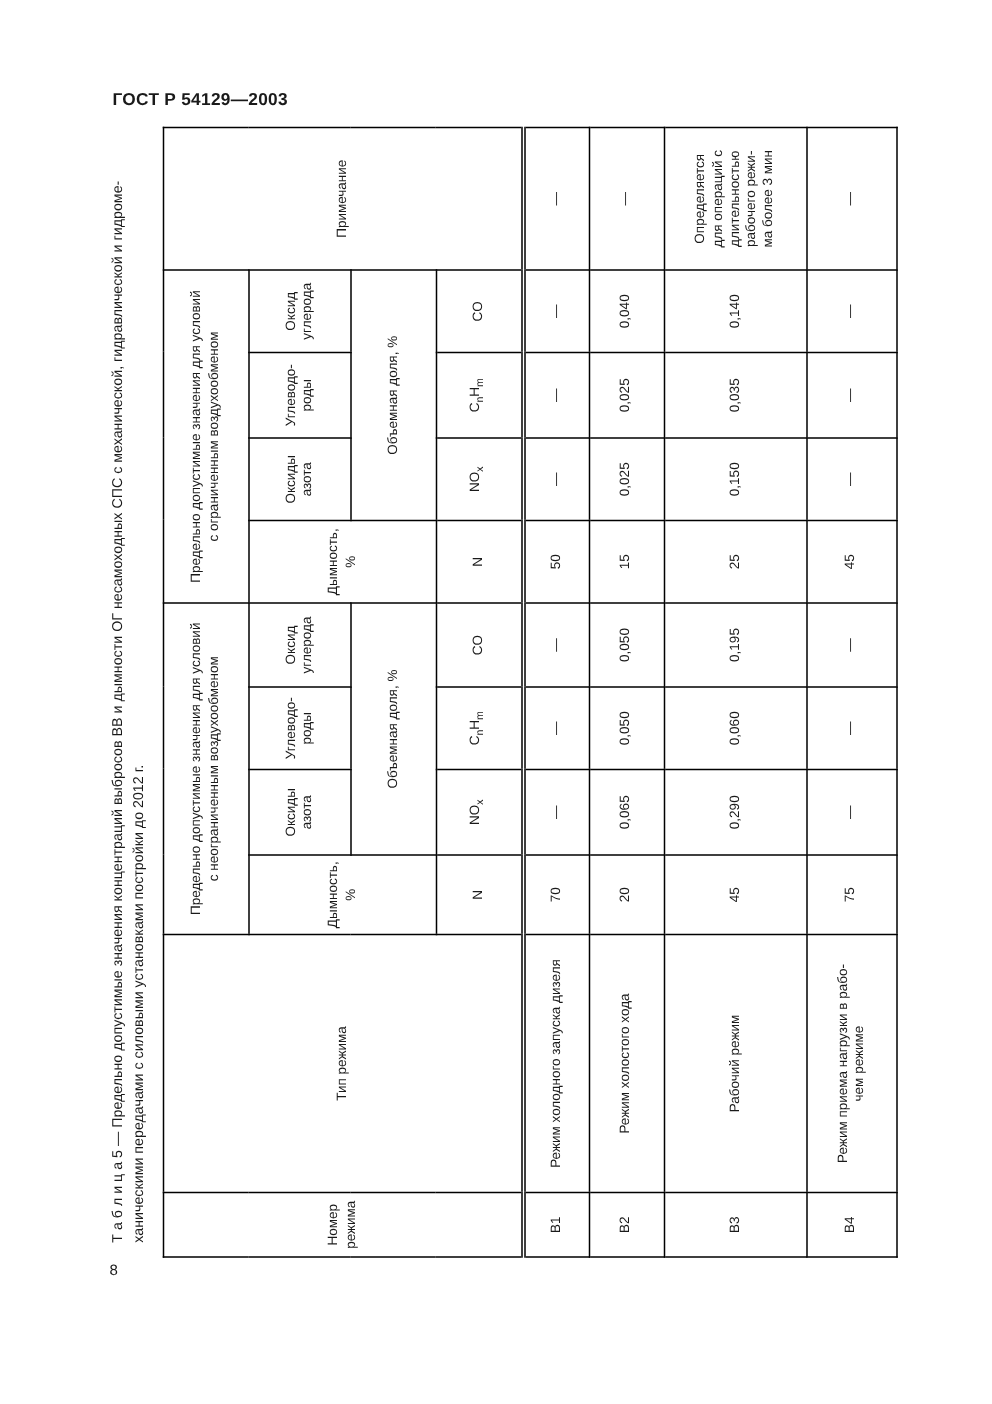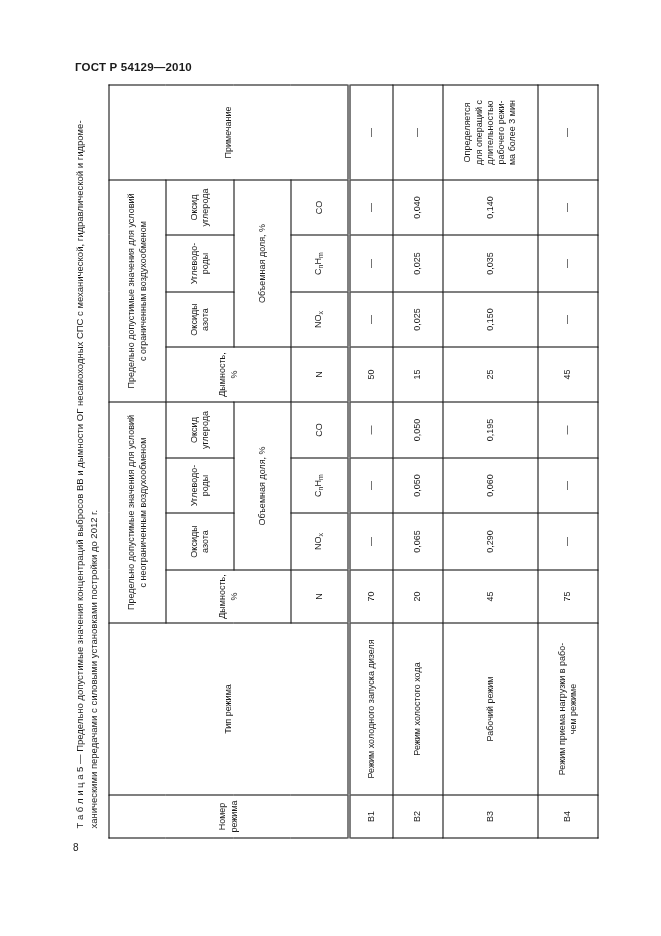--- a/index.html
+++ b/index.html
@@ -50,21 +50,21 @@
   tbody tr.dr1 td{border-top:3px double #000;}
   td.type{text-align:left;padding:2px 3px 2px 5px;}
   td.note-text{text-align:left;padding:2px 7px;}
   sub{font-size:7px;}
 </style>
 </head>
 <body>
 
 <div class="page">
 
-  <div class="doc-number">ГОСТ Р 54129—2010</div>
+  <div class="doc-number">ГОСТ Р 54129—2003</div>
   <div class="page-number">8</div>
 
   <div class="rot">
 
     <div class="caption">
       <div>Т а б л и ц а  5 — Предельно допустимые значения концентраций выбросов ВВ и дымности ОГ несамоходных СПС с механической, гидравлической и гидроме-</div>
       <div>ханическими передачами с силовыми установками постройки до 2012 г.</div>
     </div>
 
     <table class="gost">

